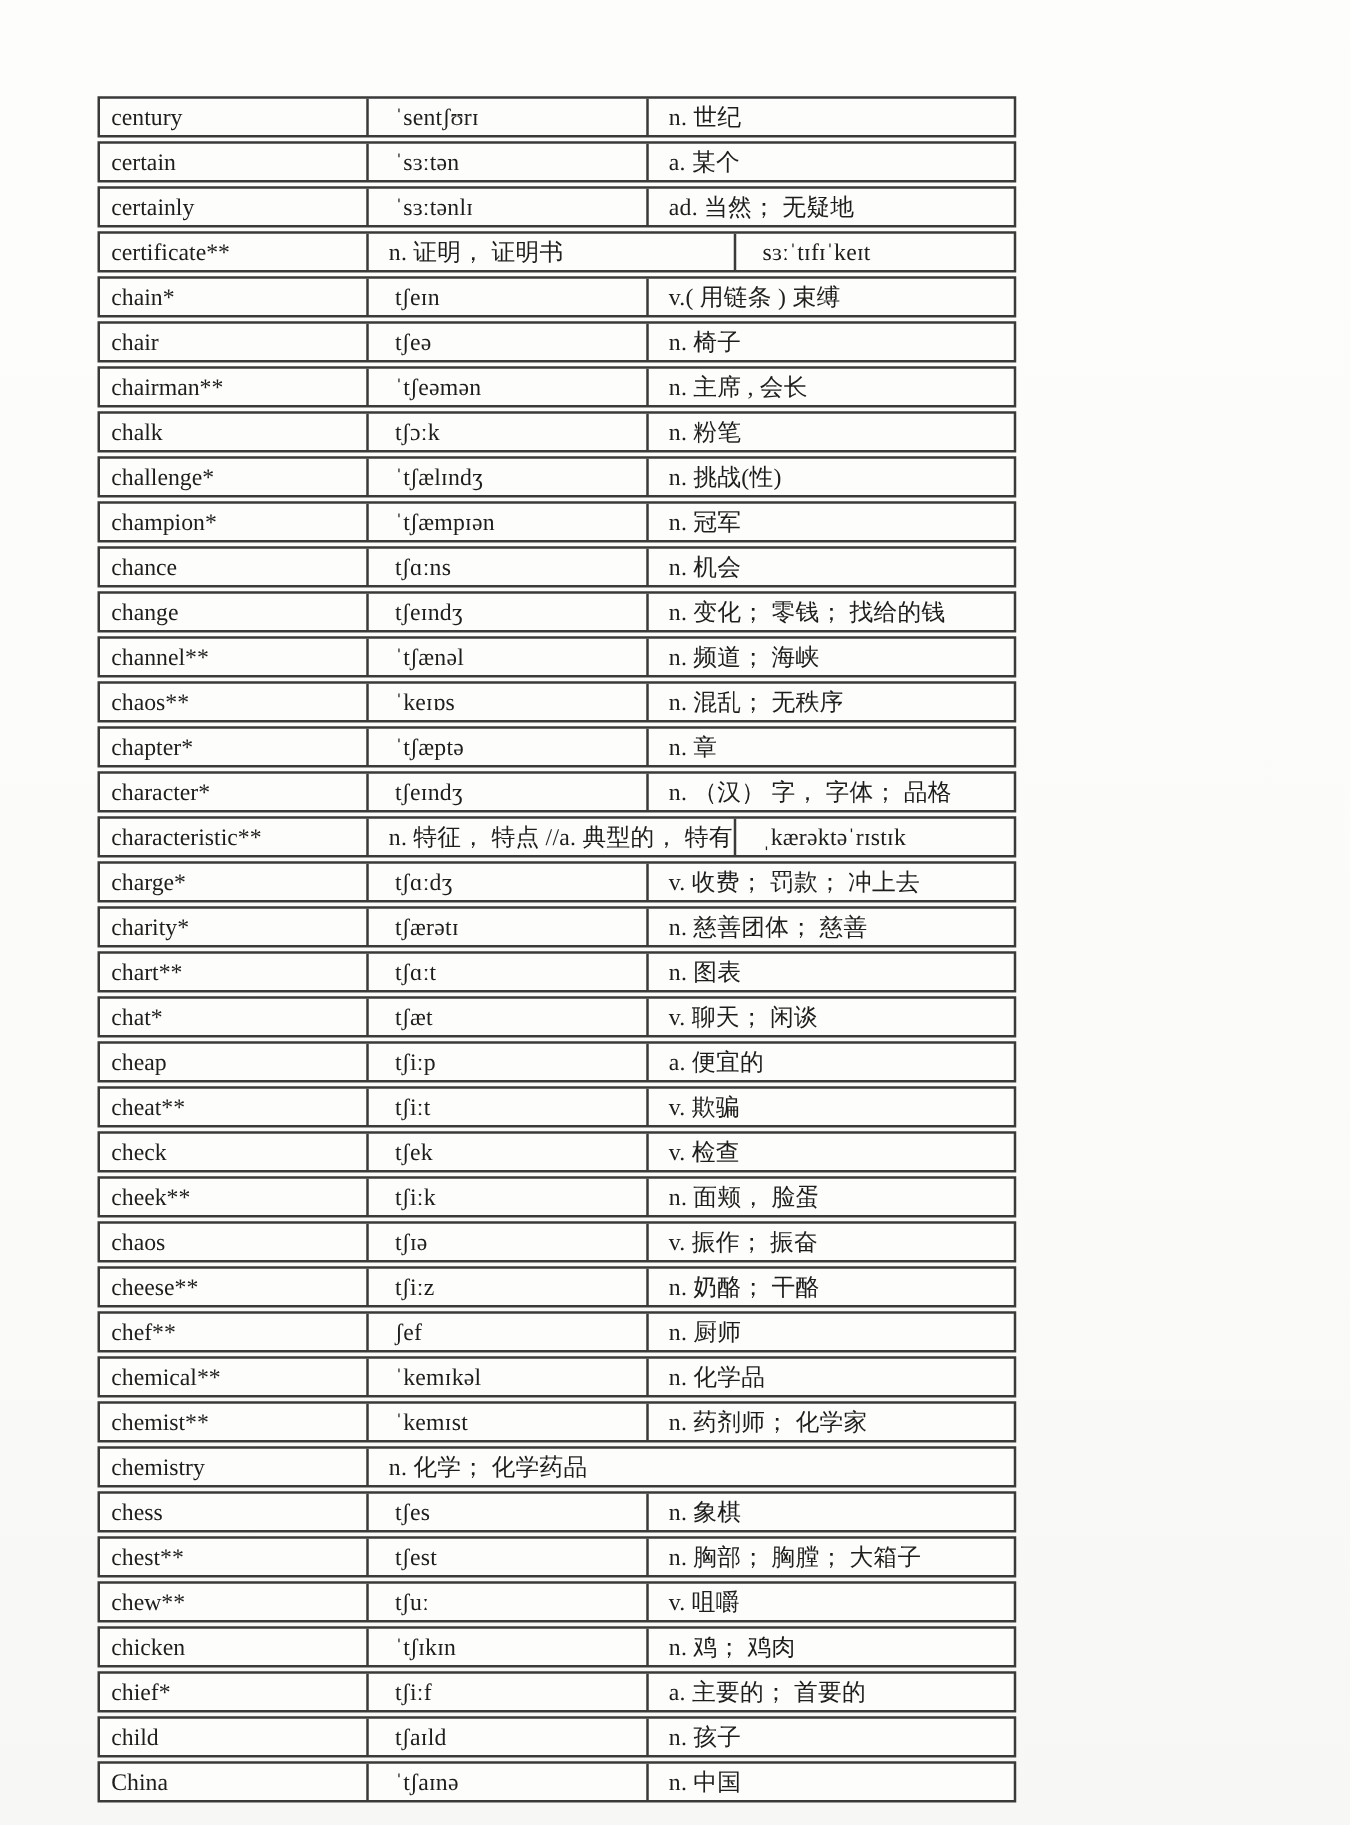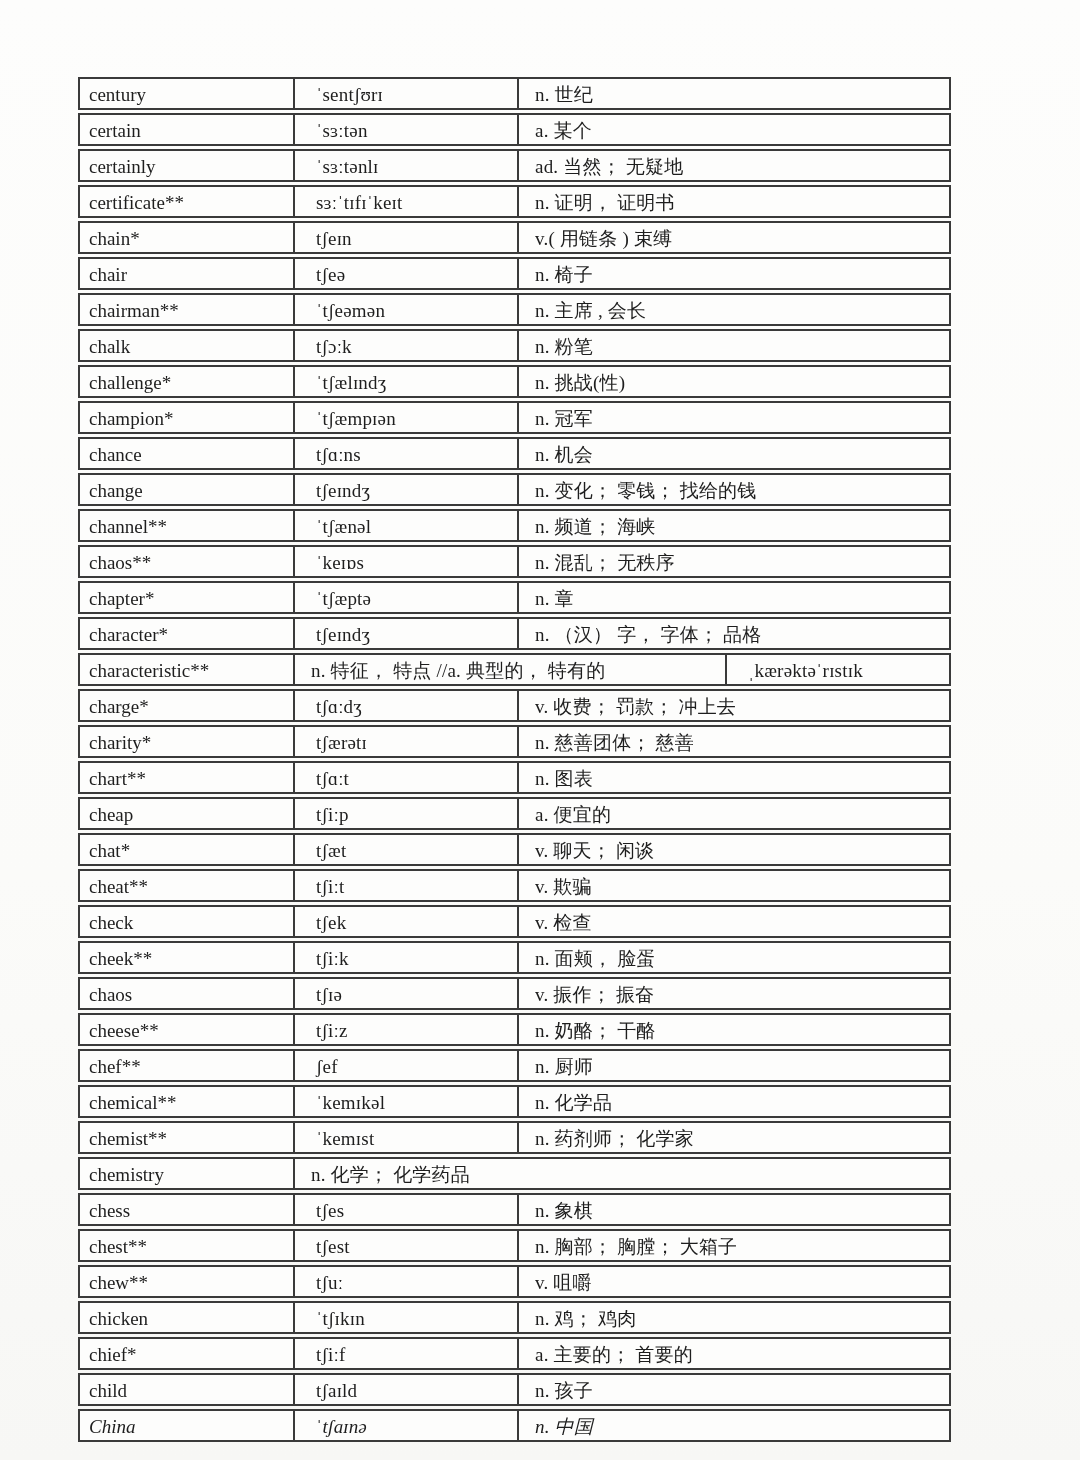--- a/index.html
+++ b/index.html
@@ -17,31 +17,31 @@
   }
   .page {
     position: absolute;
     inset: 0;
     background: linear-gradient(180deg, #fdfdfc 0%, #fbfbf9 60%, #f7f7f5 100%);
   }
   .vocab-table {
     position: absolute;
     left: 78px;
     top: 77px;
-    width: 873px;
+    width: 735px;
   }
   .row {
     display: flex;
     box-sizing: border-box;
     height: 33px;
     border: 2px solid #3a3a3a;
     margin-bottom: 3px;
     background: #fdfdfc;
   }
-  .row:last-child { margin-bottom: 4px; font-style: italic; }
+  .row:last-child { margin-bottom: 4px; }
   .cell {
     box-sizing: border-box;
     padding: 2px 6px 0 9px;
     font-size: 19px;
     line-height: 27px;
     white-space: nowrap;
     overflow: hidden;
   }
   .c-word { width: 213px; }
   .c-phon { width: 224px; border-left: 2px solid #3a3a3a; padding-left: 21px; }
@@ -63,22 +63,22 @@
         <div class="cell c-phon">ˈsɜːtən</div>
         <div class="cell c-mean">a. 某个</div>
       </div>
       <div class="row">
         <div class="cell c-word">certainly</div>
         <div class="cell c-phon">ˈsɜːtənlɪ</div>
         <div class="cell c-mean">ad. 当然； 无疑地</div>
       </div>
       <div class="row">
         <div class="cell c-word">certificate**</div>
+        <div class="cell c-mean">n. 证明， 证明书</div>
         <div class="cell c-phon">sɜːˈtɪfɪˈkeɪt</div>
-        <div class="cell c-mean">n. 证明， 证明书</div>
       </div>
       <div class="row">
         <div class="cell c-word">chain*</div>
         <div class="cell c-phon">tʃeɪn</div>
         <div class="cell c-mean">v.( 用链条 ) 束缚</div>
       </div>
       <div class="row">
         <div class="cell c-word">chair</div>
         <div class="cell c-phon">tʃeə</div>
         <div class="cell c-mean">n. 椅子</div>
@@ -147,28 +147,28 @@
         <div class="cell c-word">charity*</div>
         <div class="cell c-phon">tʃærətɪ</div>
         <div class="cell c-mean">n. 慈善团体； 慈善</div>
       </div>
       <div class="row">
         <div class="cell c-word">chart**</div>
         <div class="cell c-phon">tʃɑːt</div>
         <div class="cell c-mean">n. 图表</div>
       </div>
       <div class="row">
+        <div class="cell c-word">chat*</div>
+        <div class="cell c-phon">tʃæt</div>
+        <div class="cell c-mean">v. 聊天； 闲谈</div>
+      </div>
+      <div class="row">
         <div class="cell c-word">cheap</div>
         <div class="cell c-phon">tʃiːp</div>
         <div class="cell c-mean">a. 便宜的</div>
-      </div>
-      <div class="row">
-        <div class="cell c-word">chat*</div>
-        <div class="cell c-phon">tʃæt</div>
-        <div class="cell c-mean">v. 聊天； 闲谈</div>
       </div>
       <div class="row">
         <div class="cell c-word">cheat**</div>
         <div class="cell c-phon">tʃiːt</div>
         <div class="cell c-mean">v. 欺骗</div>
       </div>
       <div class="row">
         <div class="cell c-word">check</div>
         <div class="cell c-phon">tʃek</div>
         <div class="cell c-mean">v. 检查</div>

